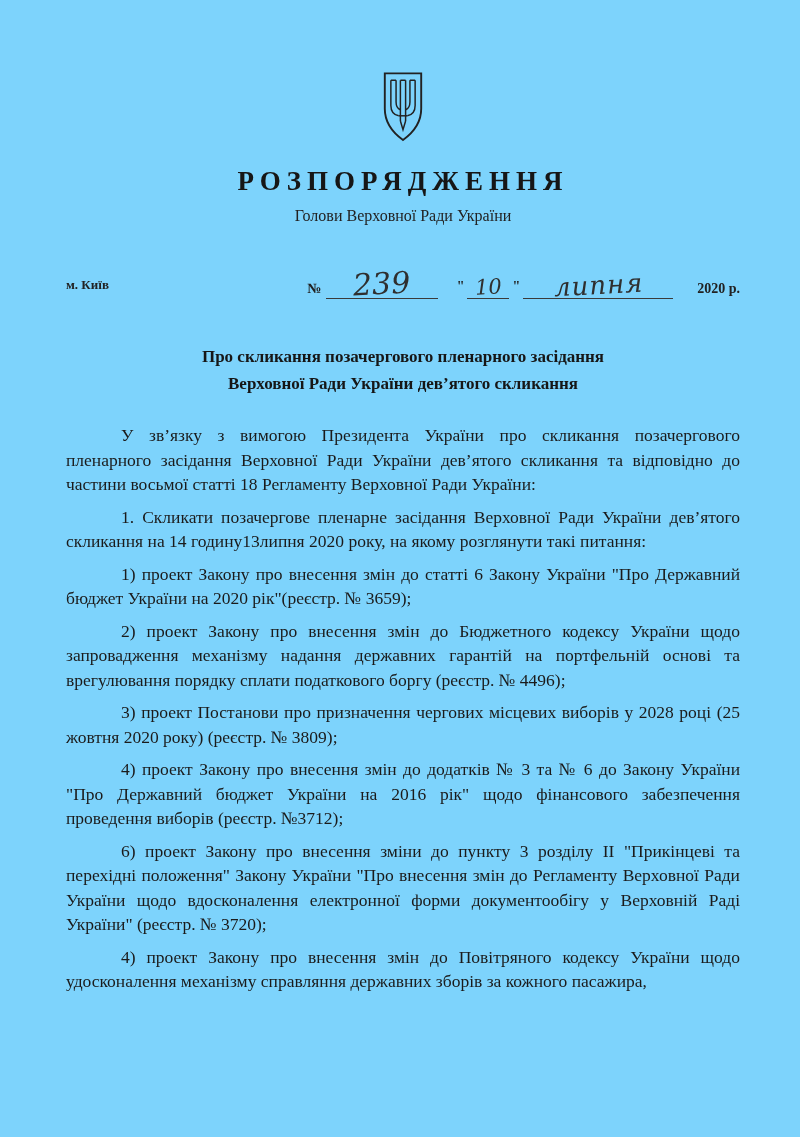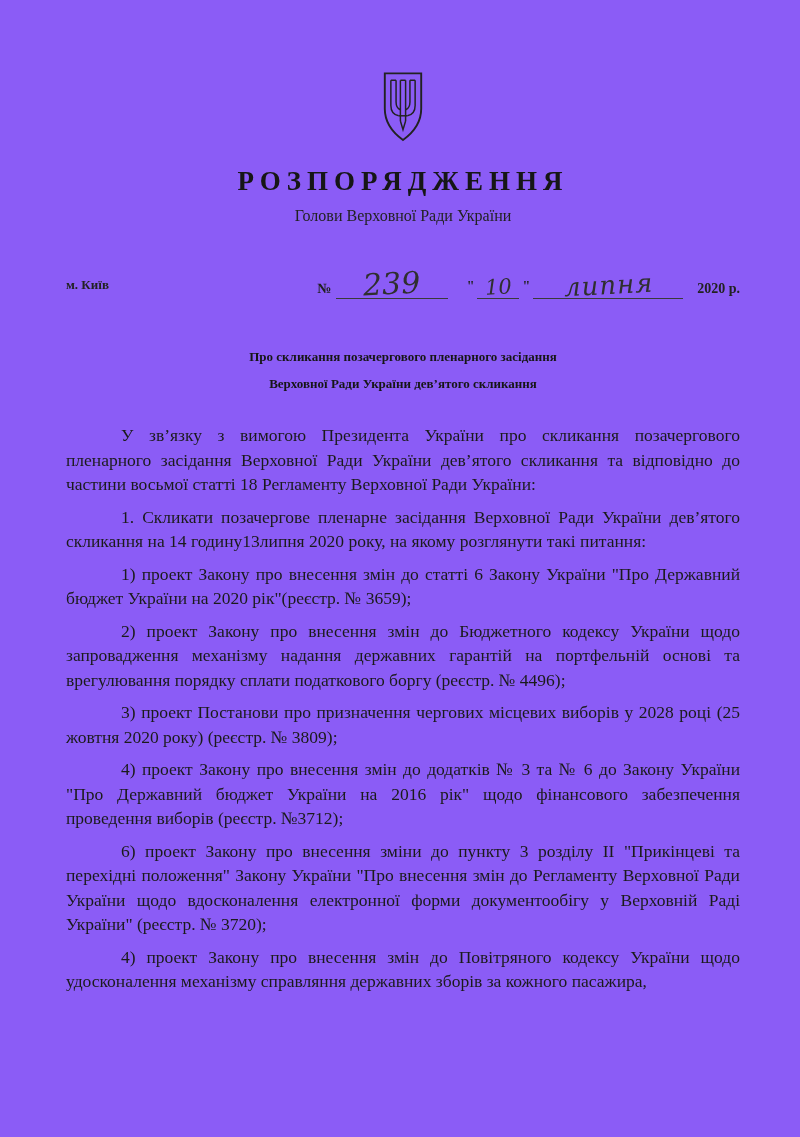--- a/index.html
+++ b/index.html
@@ -7,21 +7,21 @@
     width:800px;height:1137px;
     background:#ffffff;
     font-family:"Liberation Serif","DejaVu Serif",serif;
     color:#1c1c1c;
     overflow:hidden;
   }
   .page{
     box-sizing:border-box;
     width:800px;height:1137px;
     padding:70px 60px 0 66px;
-    background:#8b5cf6;
+    background:#7dd3fc;
     position:relative;
   }
   
   .emblem-wrap{
     text-align:center;
     height:80px;
   }
   .emblem-wrap svg{display:inline-block;}
   
   .doc-type{
@@ -74,28 +74,28 @@
     display:inline-block;
   }
   .num-blank{width:112px;}
   .num-blank .hand{font-size:30px;line-height:26px;}
   .day-blank{width:42px;}
   .day-blank .hand{font-size:21px;line-height:20px;}
   .month-blank{width:150px;}
   .month-blank .hand{font-size:26px;line-height:24px;letter-spacing:1px;}
   .q{margin:0 3px;padding-bottom:4px;}
   .numsign{margin-right:4px;padding-bottom:2px;}
-  .yearsuffix{margin-left:14px;padding-bottom:2px;white-space:nowrap;}
+  .yearsuffix{margin-left:24px;padding-bottom:2px;white-space:nowrap;}
   .gap{width:16px;}
   
   .doc-title{
     margin-top:44px;
     text-align:center;
     font-weight:bold;
-    font-size:13px;
+    font-size:17px;
     line-height:27px;
     color:#161616;
   }
   
   .body-text{
     margin-top:26px;
   }
   .body-text p{
     margin:0 0 8px 0;
     font-size:17.5px;

